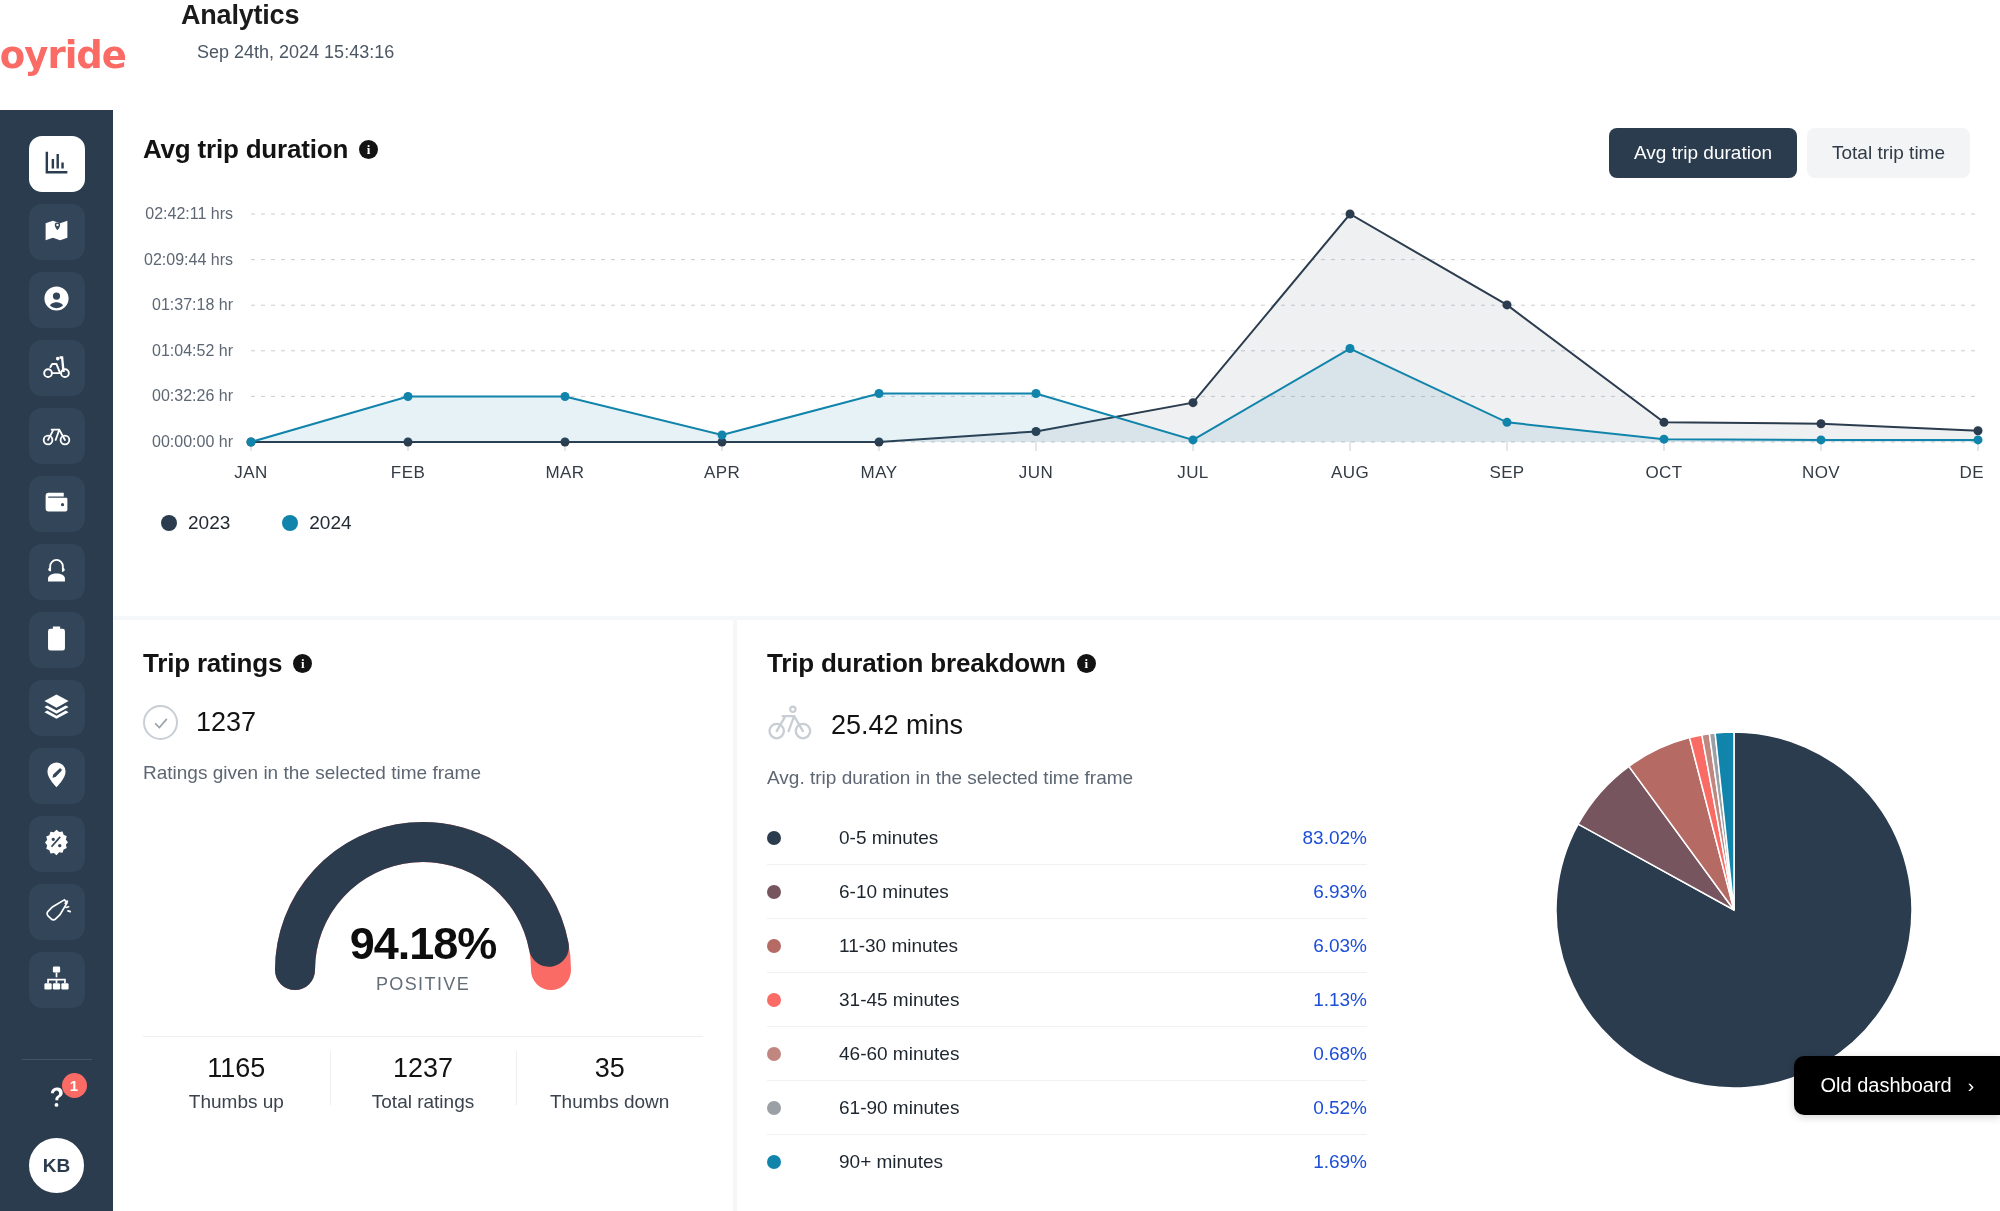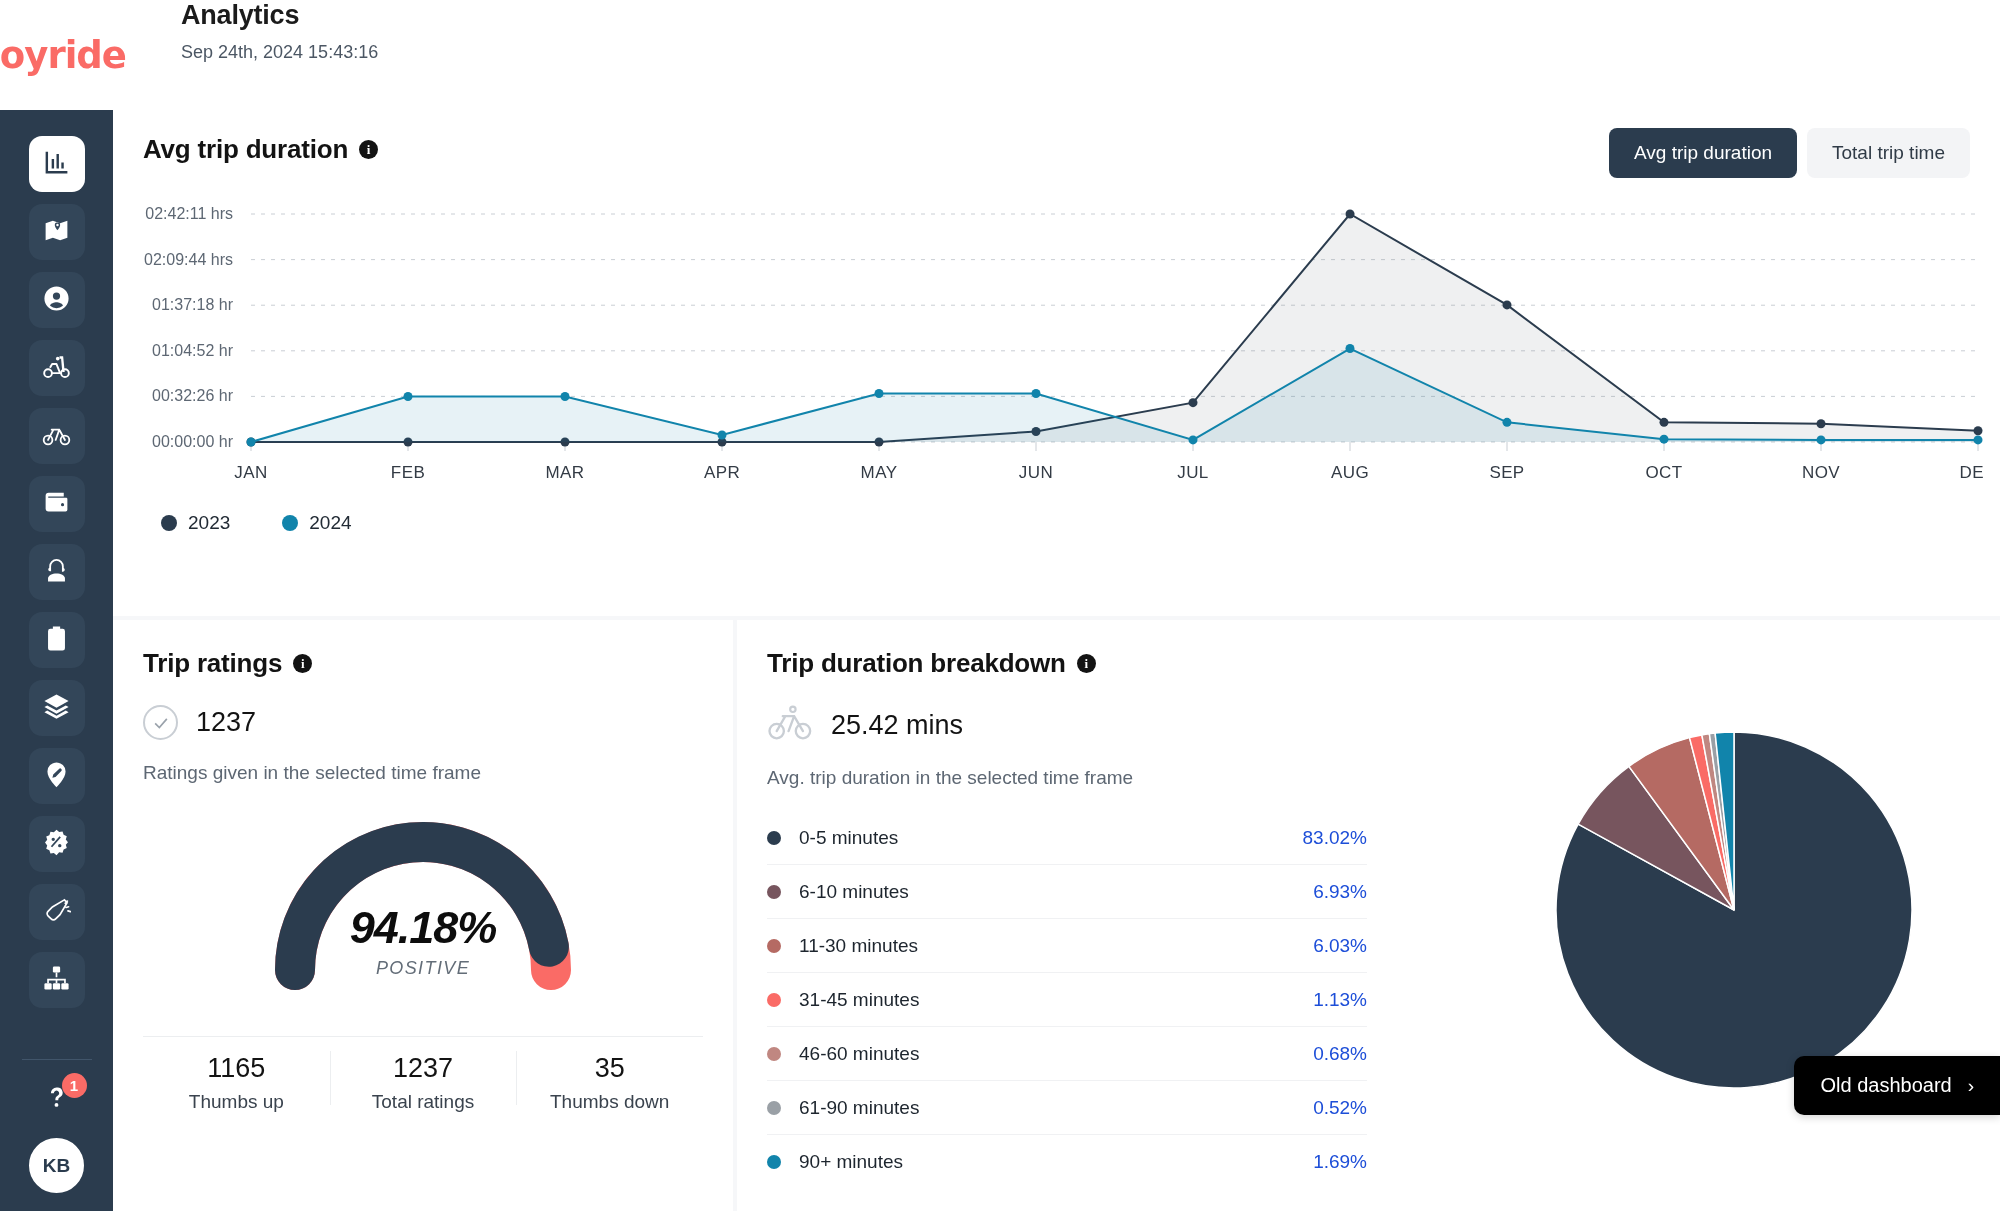--- a/index.html
+++ b/index.html
@@ -10,21 +10,21 @@
     overflow: hidden;
   }
   .app { position: relative; width: 2000px; height: 1211px; display: flex; flex-direction: column; }
 
   
   .topbar { height: 110px; display: flex; align-items: flex-start; background: #fff; flex: 0 0 110px; }
   .logo-wrap { width: 113px; height: 110px; display: flex; align-items: center; justify-content: center; }
   .logo { font-family: "DejaVu Sans", sans-serif; font-weight: 700; font-size: 37px; color: #fa6b66; letter-spacing: -1px; position: relative; }
   .page-head { padding-left: 68px; }
   .page-title { font-size: 27px; font-weight: 700; color: #1b1b1b; letter-spacing: -0.2px; }
-  .page-sub { font-size: 18px; color: #4c5764; margin-top: 11px; }
+  .page-sub { font-size: 18px; color: #4c5764; margin-top: 11px; margin-left: 16px; }
 
   
   .body-row { display: flex; flex: 1 1 auto; min-height: 0; }
 
   
   .sidebar {
     width: 113px; background: #2b3c4e; flex: 0 0 113px;
     display: flex; flex-direction: column; align-items: center;
     padding-top: 26px; position: relative;
   }
@@ -85,33 +85,33 @@
   .card-breakdown { background: #fff; flex: 1 1 auto; padding: 28px 30px 0 30px; position: relative; min-width: 0; }
 
   .metric-row { display: flex; align-items: center; gap: 18px; margin-top: 26px; }
   .metric-val { font-size: 27px; color: #131313; font-weight: 400; }
   .circle-check { width: 35px; height: 35px; border-radius: 50%; border: 2px solid #c9ced4; display: flex; align-items: center; justify-content: center; }
   .circle-check svg { width: 20px; height: 20px; stroke: #9aa2ab; fill: none; stroke-width: 2; }
   .metric-sub { font-size: 19px; color: #5d6773; margin-top: 22px; }
 
   
   .gauge-wrap { display: flex; flex-direction: column; align-items: center; margin-top: 26px; position: relative; }
-  .gauge-text { position: absolute; top: 92px; width: 100%; text-align: center; font-style: italic; }
+  .gauge-text { position: absolute; top: 108px; width: 100%; text-align: center; }
   .gauge-pct { font-size: 45px; font-weight: 700; color: #0d0d0d; letter-spacing: -1px; }
   .gauge-lbl { font-size: 18px; color: #636d78; letter-spacing: 1.4px; margin-top: 4px; }
 
   .stat-row { display: flex; margin-top: 26px; border-top: 1px solid #eceef0; }
   .stat-cell { flex: 1 1 0; text-align: center; padding: 16px 0 0 0; position: relative; }
   .stat-cell + .stat-cell::before { content:""; position:absolute; left:0; top:14px; bottom:8px; width:1px; background:#eceef0; }
   .stat-num { font-size: 27px; font-weight: 400; color: #131313; }
   .stat-lbl { font-size: 19px; color: #3a434e; margin-top: 7px; }
 
   
   .bd-list { margin-top: 22px; width: 600px; }
-  .bd-row { display: flex; align-items: center; height: 54px; border-bottom: 1px solid #f0f1f3; font-size: 19px; color: #1d252e; }
+  .bd-row { display: flex; align-items: center; height: 54px; border-bottom: 1px solid #f0f1f3; font-size: 19px; color: #1d252e; gap: 40px; }
   .bd-row:last-child { border-bottom: none; }
   .bd-dot { width: 14px; height: 14px; border-radius: 50%; margin-right: 18px; flex: 0 0 14px; }
   .bd-label { flex: 1 1 auto; }
   .bd-pct { color: #1d4ed8; }
 
   .pie-wrap { position: absolute; right: 86px; top: 110px; }
 
   
   .old-dash {
     position: absolute; right: 0px; bottom: 96px;

